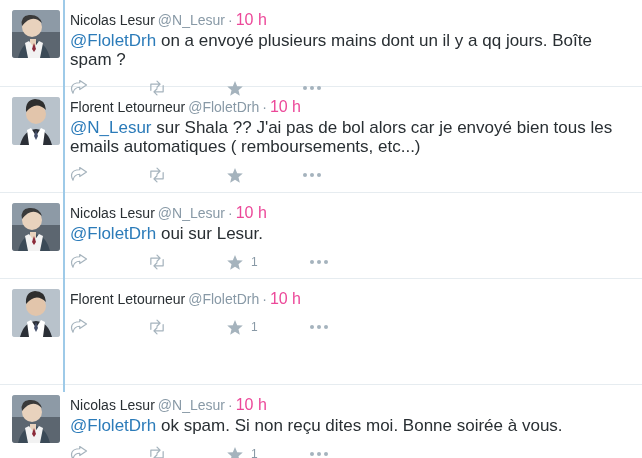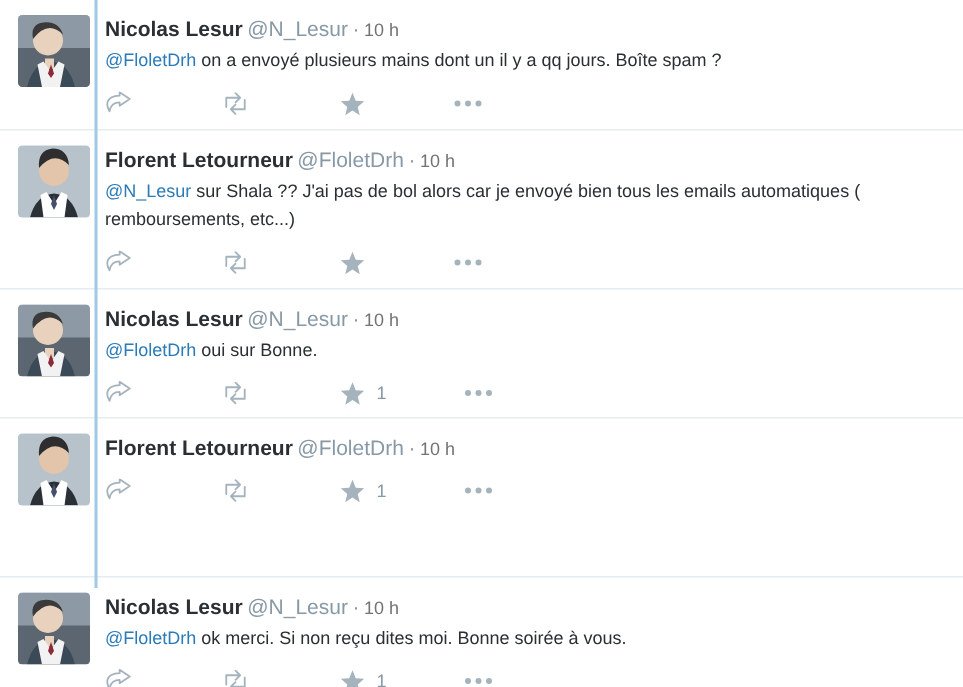--- a/index.html
+++ b/index.html
@@ -62,44 +62,44 @@
   }
 
   .head {
     line-height: 17px;
     margin-bottom: 2px;
     white-space: nowrap;
     overflow: hidden;
   }
 
   .fullname {
-    font-weight: bold;
+    font-weight: normal;
     color: #292f33;
     font-size: 14px;
   }
 
   .username {
     color: #8899a6;
     font-size: 14px;
     margin-left: 3px;
   }
 
   .sep {
     color: #8899a6;
     font-size: 14px;
     margin: 0 3px;
   }
 
   .time {
-    color: #737373;
-    font-size: 12px;
+    color: #ec4899;
+    font-size: 16px;
   }
 
   .text {
-    font-size: 12px;
+    font-size: 17px;
     line-height: 19px;
     color: #292f33;
     word-wrap: break-word;
   }
 
   .mention {
     color: #2b7bb9;
   }
 
   .actions {
@@ -259,21 +259,21 @@
         <path d="M6 48 q4 -16 16 -17 q12 1 16 17z" fill="#3b4a57"></path>
         <rect x="18" y="29" width="6" height="7" fill="#e8d2bd"></rect>
         <path d="M17 31 l5 7 l5 -7 l4 2 l-3 15 h-12 l-3 -15z" fill="#f2f2f2"></path>
         <path d="M22 33 l-2 6 l2 3 l2 -3 l-2 -6z" fill="#8b2b3a"></path>
       </svg>
     </div>
     <div class="body">
       <div class="head">
         <span class="fullname">Nicolas Lesur</span><span class="username">@N_Lesur</span><span class="sep">·</span><span class="time">10 h</span>
       </div>
-      <div class="text"><span class="mention">@FloletDrh</span><span> oui sur Bonne.</span></div>
+      <div class="text"><span class="mention">@FloletDrh</span><span> oui sur Lesur.</span></div>
       <div class="actions">
         <div class="action">
           <svg width="18" height="16" viewBox="0 0 24 20">
             <path d="M2 11 C2 5 8 3 13 3 L13 0 L22 6 L13 12 L13 9 C8 9 5 11 4 17 C3 15 2 13 2 11 Z" fill="none" stroke="#a5b3bd" stroke-width="1.6" stroke-linejoin="round"></path>
           </svg>
           <span class="count"></span>
         </div>
         <div class="action">
           <svg width="20" height="16" viewBox="0 0 26 20">
             <path d="M5 13 L5 5 L17 5 M17 5 L13 1 M17 5 L13 9" fill="none" stroke="#a5b3bd" stroke-width="1.6" stroke-linejoin="round" stroke-linecap="round"></path>
@@ -354,21 +354,21 @@
         <path d="M6 48 q4 -16 16 -17 q12 1 16 17z" fill="#3b4a57"></path>
         <rect x="18" y="29" width="6" height="7" fill="#e8d2bd"></rect>
         <path d="M17 31 l5 7 l5 -7 l4 2 l-3 15 h-12 l-3 -15z" fill="#f2f2f2"></path>
         <path d="M22 33 l-2 6 l2 3 l2 -3 l-2 -6z" fill="#8b2b3a"></path>
       </svg>
     </div>
     <div class="body">
       <div class="head">
         <span class="fullname">Nicolas Lesur</span><span class="username">@N_Lesur</span><span class="sep">·</span><span class="time">10 h</span>
       </div>
-      <div class="text"><span class="mention">@FloletDrh</span><span> ok merci. Si non reçu dites moi. Bonne soirée à vous.</span></div>
+      <div class="text"><span class="mention">@FloletDrh</span><span> ok spam. Si non reçu dites moi. Bonne soirée à vous.</span></div>
       <div class="actions">
         <div class="action">
           <svg width="18" height="16" viewBox="0 0 24 20">
             <path d="M2 11 C2 5 8 3 13 3 L13 0 L22 6 L13 12 L13 9 C8 9 5 11 4 17 C3 15 2 13 2 11 Z" fill="none" stroke="#a5b3bd" stroke-width="1.6" stroke-linejoin="round"></path>
           </svg>
           <span class="count"></span>
         </div>
         <div class="action">
           <svg width="20" height="16" viewBox="0 0 26 20">
             <path d="M5 13 L5 5 L17 5 M17 5 L13 1 M17 5 L13 9" fill="none" stroke="#a5b3bd" stroke-width="1.6" stroke-linejoin="round" stroke-linecap="round"></path>

